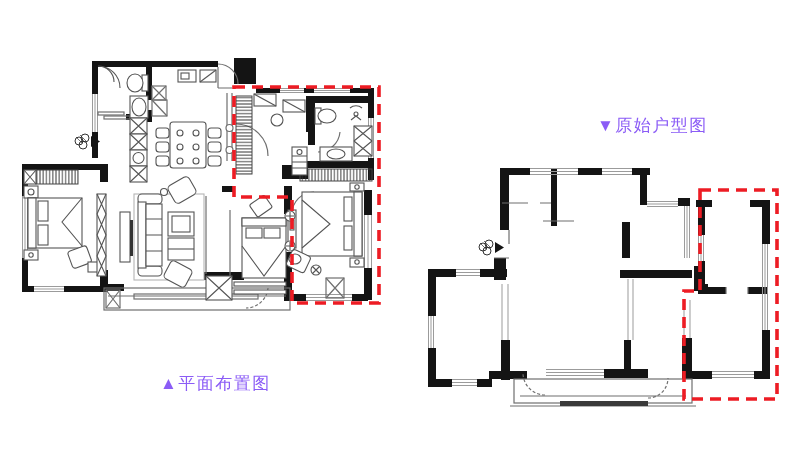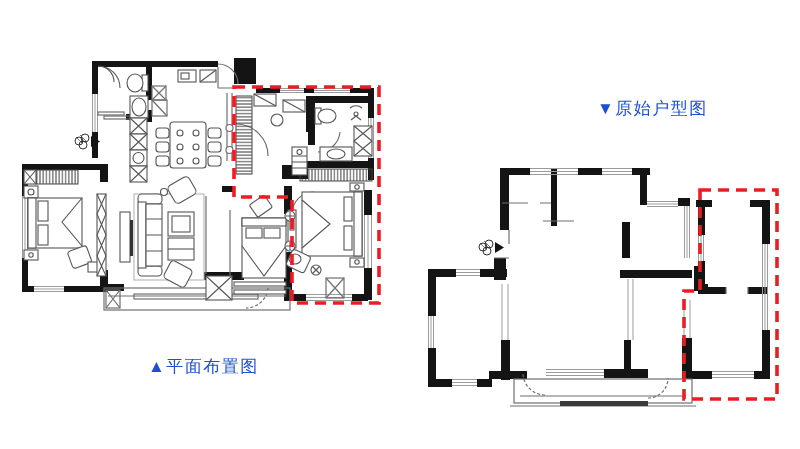--- a/index.html
+++ b/index.html
@@ -1,20 +1,20 @@
 <!DOCTYPE html>
 <html><head>
 <meta charset="utf-8">
 <style>
   html,body{margin:0;padding:0;}
   body{font-family:"Liberation Serif","DejaVu Serif",serif;}
   #stage{position:relative;width:800px;height:449px;background:#fff;overflow:hidden;}
   #stage svg{position:absolute;left:0;top:0;}
-  .caption{position:absolute;font-size:17px;color:#1d4ed8;letter-spacing:1.5px;white-space:nowrap;}
-  .caption-left{left:148px;top:355px;}
+  .caption{position:absolute;font-size:17px;color:#8b5cf6;letter-spacing:1.5px;white-space:nowrap;margin-top:17px;}
+  .caption-left{left:160px;top:355px;}
   .caption-right{left:597px;top:97px;}
 </style>
 </head>
 <body>
 
 <div id="stage" style="background: rgb(255, 255, 255);">
 
 <svg width="800" height="449" viewBox="0 0 800 449">
   <defs>
     <pattern id="hatchV" width="3.2" height="6" patternUnits="userSpaceOnUse">

